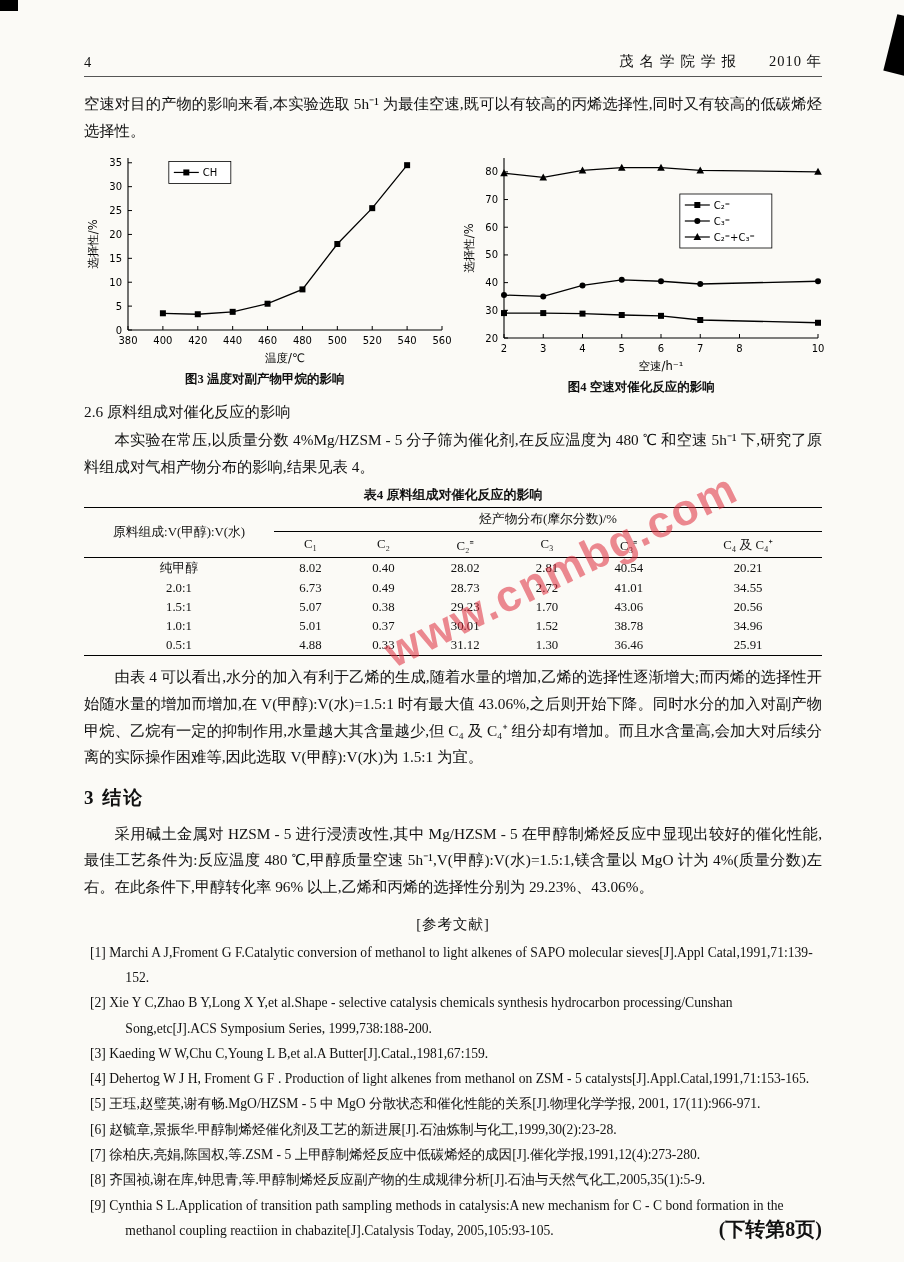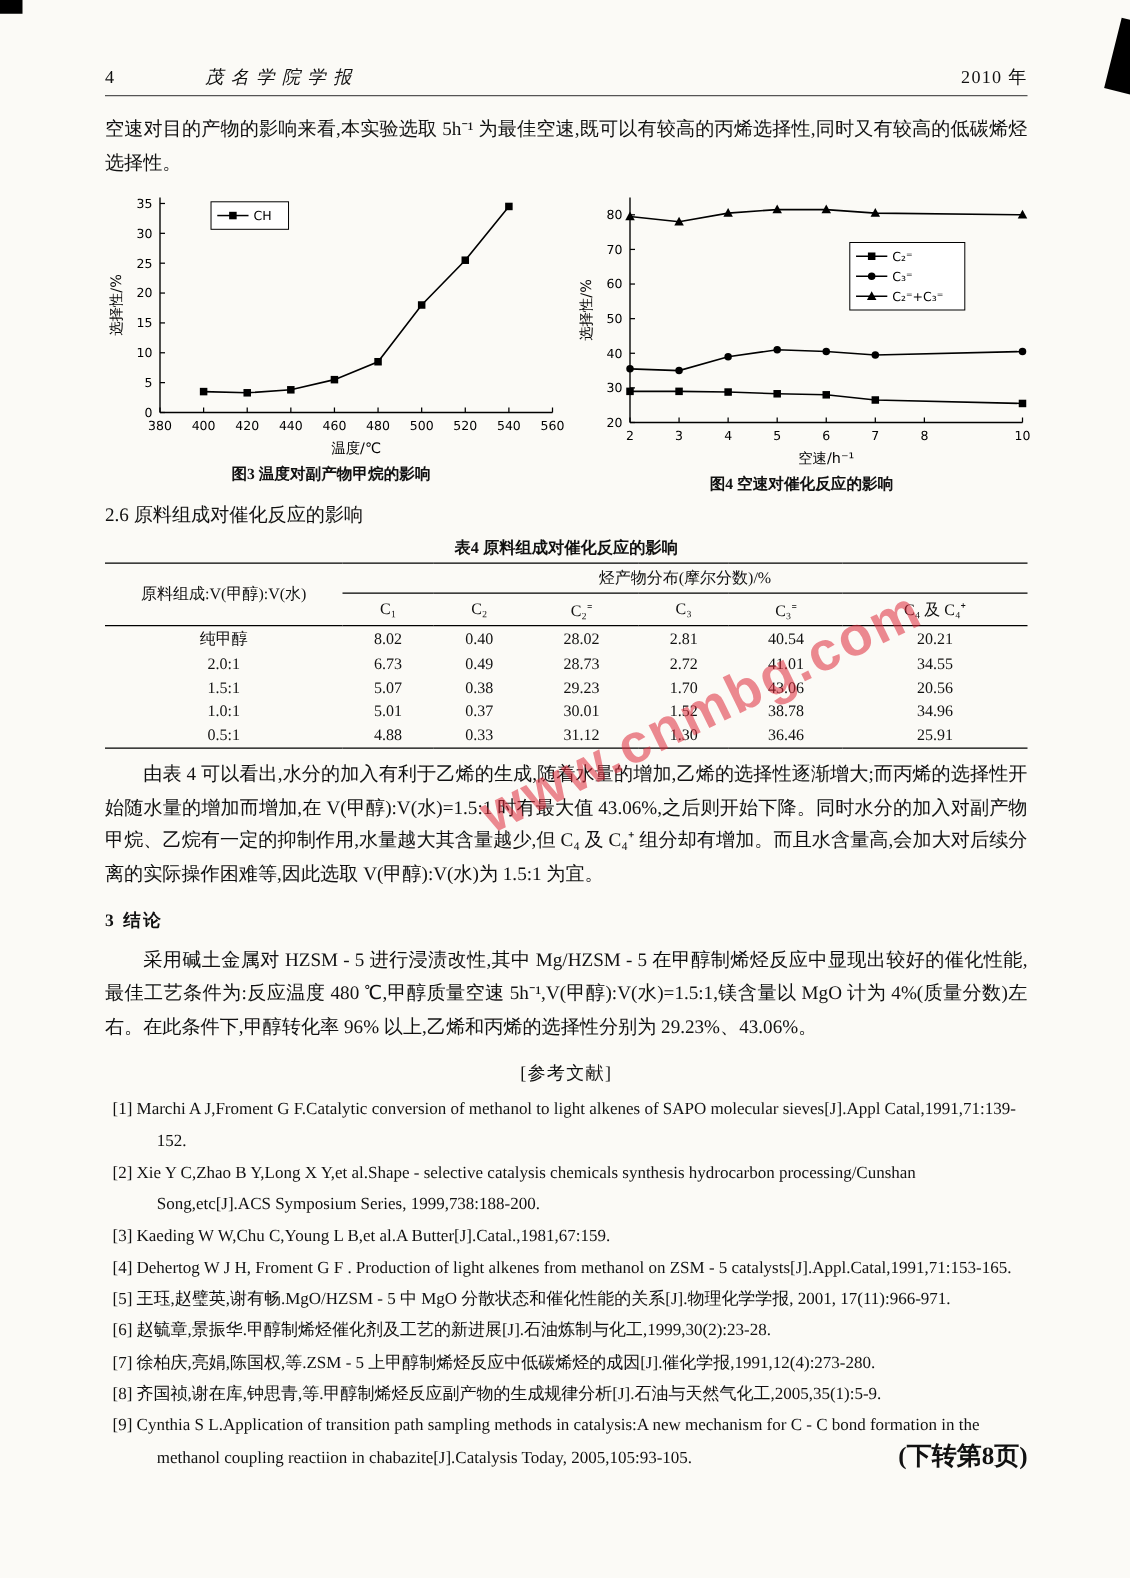--- a/index.html
+++ b/index.html
@@ -17,34 +17,34 @@
   .scan-mark { position:absolute; background:#000; }
   .scan-mark.tl { left:0; top:0; width:18px; height:11px; }
   .scan-mark.tr { right:-8px; top:16px; width:22px; height:58px; transform:rotate(14deg); }
   .page-header {
     display:flex; align-items:flex-end;
     font-size:14.5px; letter-spacing:1px;
     border-bottom:1px solid #555;
     padding-bottom:5px; margin-bottom:14px;
   }
   .page-header .pn { width:80px; text-align:left; }
-  .page-header .jt { flex:1; text-align:left; letter-spacing:6px;font-style:italic; }
+  .page-header .jt { flex:1; text-align:right; letter-spacing:6px; }
   .page-header .yr { width:80px; text-align:right; }
   .para {
     font-size:15.3px; line-height:1.74; text-align:justify;
     text-indent:2em; margin-bottom:4px;
   }
   .para.noindent { text-indent:0; }
   .figures-row { display:flex; justify-content:space-between; margin:4px 0 6px; }
   .fig { width:49%; text-align:center; }
   .fig svg { display:block; margin:0 auto; }
   .fig figcaption { font-size:12.5px; font-weight:bold; margin-top:3px; }
   svg text { font-family:"DejaVu Sans","Liberation Sans",sans-serif; fill:#000; }
   .sec { font-size:15.3px; font-weight:normal; margin:6px 0 4px; }
-  .sec-big { font-size:14px; font-weight:bold; margin:14px 0 10px; letter-spacing:2px; }
+  .sec-big { font-size:19px; font-weight:bold; margin:14px 0 10px; letter-spacing:2px; }
   .table-title { text-align:center; font-weight:bold; font-size:13px; margin:6px 0 3px; }
   .data-table {
     width:100%; border-collapse:collapse; font-size:12.8px;
     border-top:1.6px solid #000; border-bottom:1.6px solid #000;
     margin-bottom:8px;
   }
   .data-table thead { border-bottom:1px solid #000; }
   .data-table th { font-weight:normal; padding:3px 2px; text-align:center; }
   .data-table th.rowhead { width:190px; }
   .data-table th.grouphead { border-bottom:0.8px solid #000; }
@@ -216,20 +216,21 @@
             <line x1="224.84" y1="89" x2="249.84" y2="89" stroke="#000" stroke-width="1.2"></line>
             <path d="M 237.34 85 L 233.54 92 L 241.14000000000001 92 Z" fill="#000"></path>
             <text x="253.84" y="92.5" font-size="10">C₂⁼+C₃⁼</text>
           </g>
         </svg>
       <figcaption>图4  空速对催化反应的影响</figcaption>
     </figure>
   </div>
 
   <h3 class="sec">2.6  原料组成对催化反应的影响</h3>
+  <p class="para">本实验在常压,以质量分数 4%Mg/HZSM - 5 分子筛为催化剂,在反应温度为 480 ℃ 和空速 5h⁻¹ 下,研究了原料组成对气相产物分布的影响,结果见表 4。</p>
 
   <div class="table-title">表4  原料组成对催化反应的影响</div>
   <table class="data-table">
     <thead>
       <tr>
         <th rowspan="2" class="rowhead">原料组成:V(甲醇):V(水)</th>
         <th colspan="6" class="grouphead">烃产物分布(摩尔分数)/%</th>
       </tr>
       <tr>
         <th>C₁</th>

